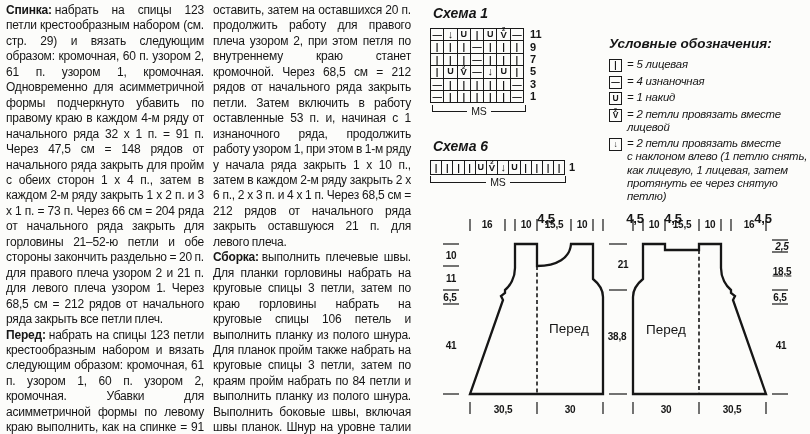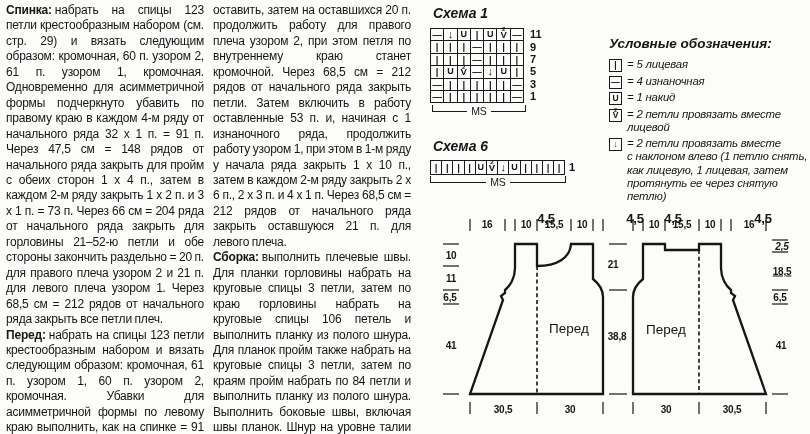--- a/index.html
+++ b/index.html
@@ -359,21 +359,21 @@
     <span class="meas" style="left:114px;top:19px;">15,5</span>
     <span class="meas" style="left:142px;top:19px;">10</span>
     <span class="meas small" style="left:159px;top:13px;">4,5</span>
     <span class="meas" style="left:11px;top:50px;">10</span>
     <span class="meas" style="left:11px;top:73px;">11</span>
     <span class="meas" style="left:10px;top:92px;">6,5</span>
     <span class="meas" style="left:11px;top:140px;">41</span>
     <span class="meas" style="left:63px;top:204px;">30,5</span>
     <span class="meas" style="left:130px;top:204px;">30</span>
 
-    <span class="meas" style="left:173px;top:59px;">21</span>
+    <span class="meas" style="left:183px;top:59px;">21</span>
     <span class="meas" style="left:177px;top:131px;">38,8</span>
 
     <span class="meas small" style="left:197px;top:13px;">4,5</span>
     <span class="meas" style="left:214px;top:19px;">10</span>
     <span class="meas" style="left:242px;top:19px;">15,5</span>
     <span class="meas" style="left:270px;top:19px;">10</span>
     <span class="meas small" style="left:287px;top:13px;">4,5</span>
     <span class="meas" style="left:309px;top:19px;">16</span>
     <span class="meas" style="left:342px;top:41px;font-style:italic;">2,5</span>
     <span class="meas" style="left:342px;top:66px;text-decoration:underline;">18,5</span>

